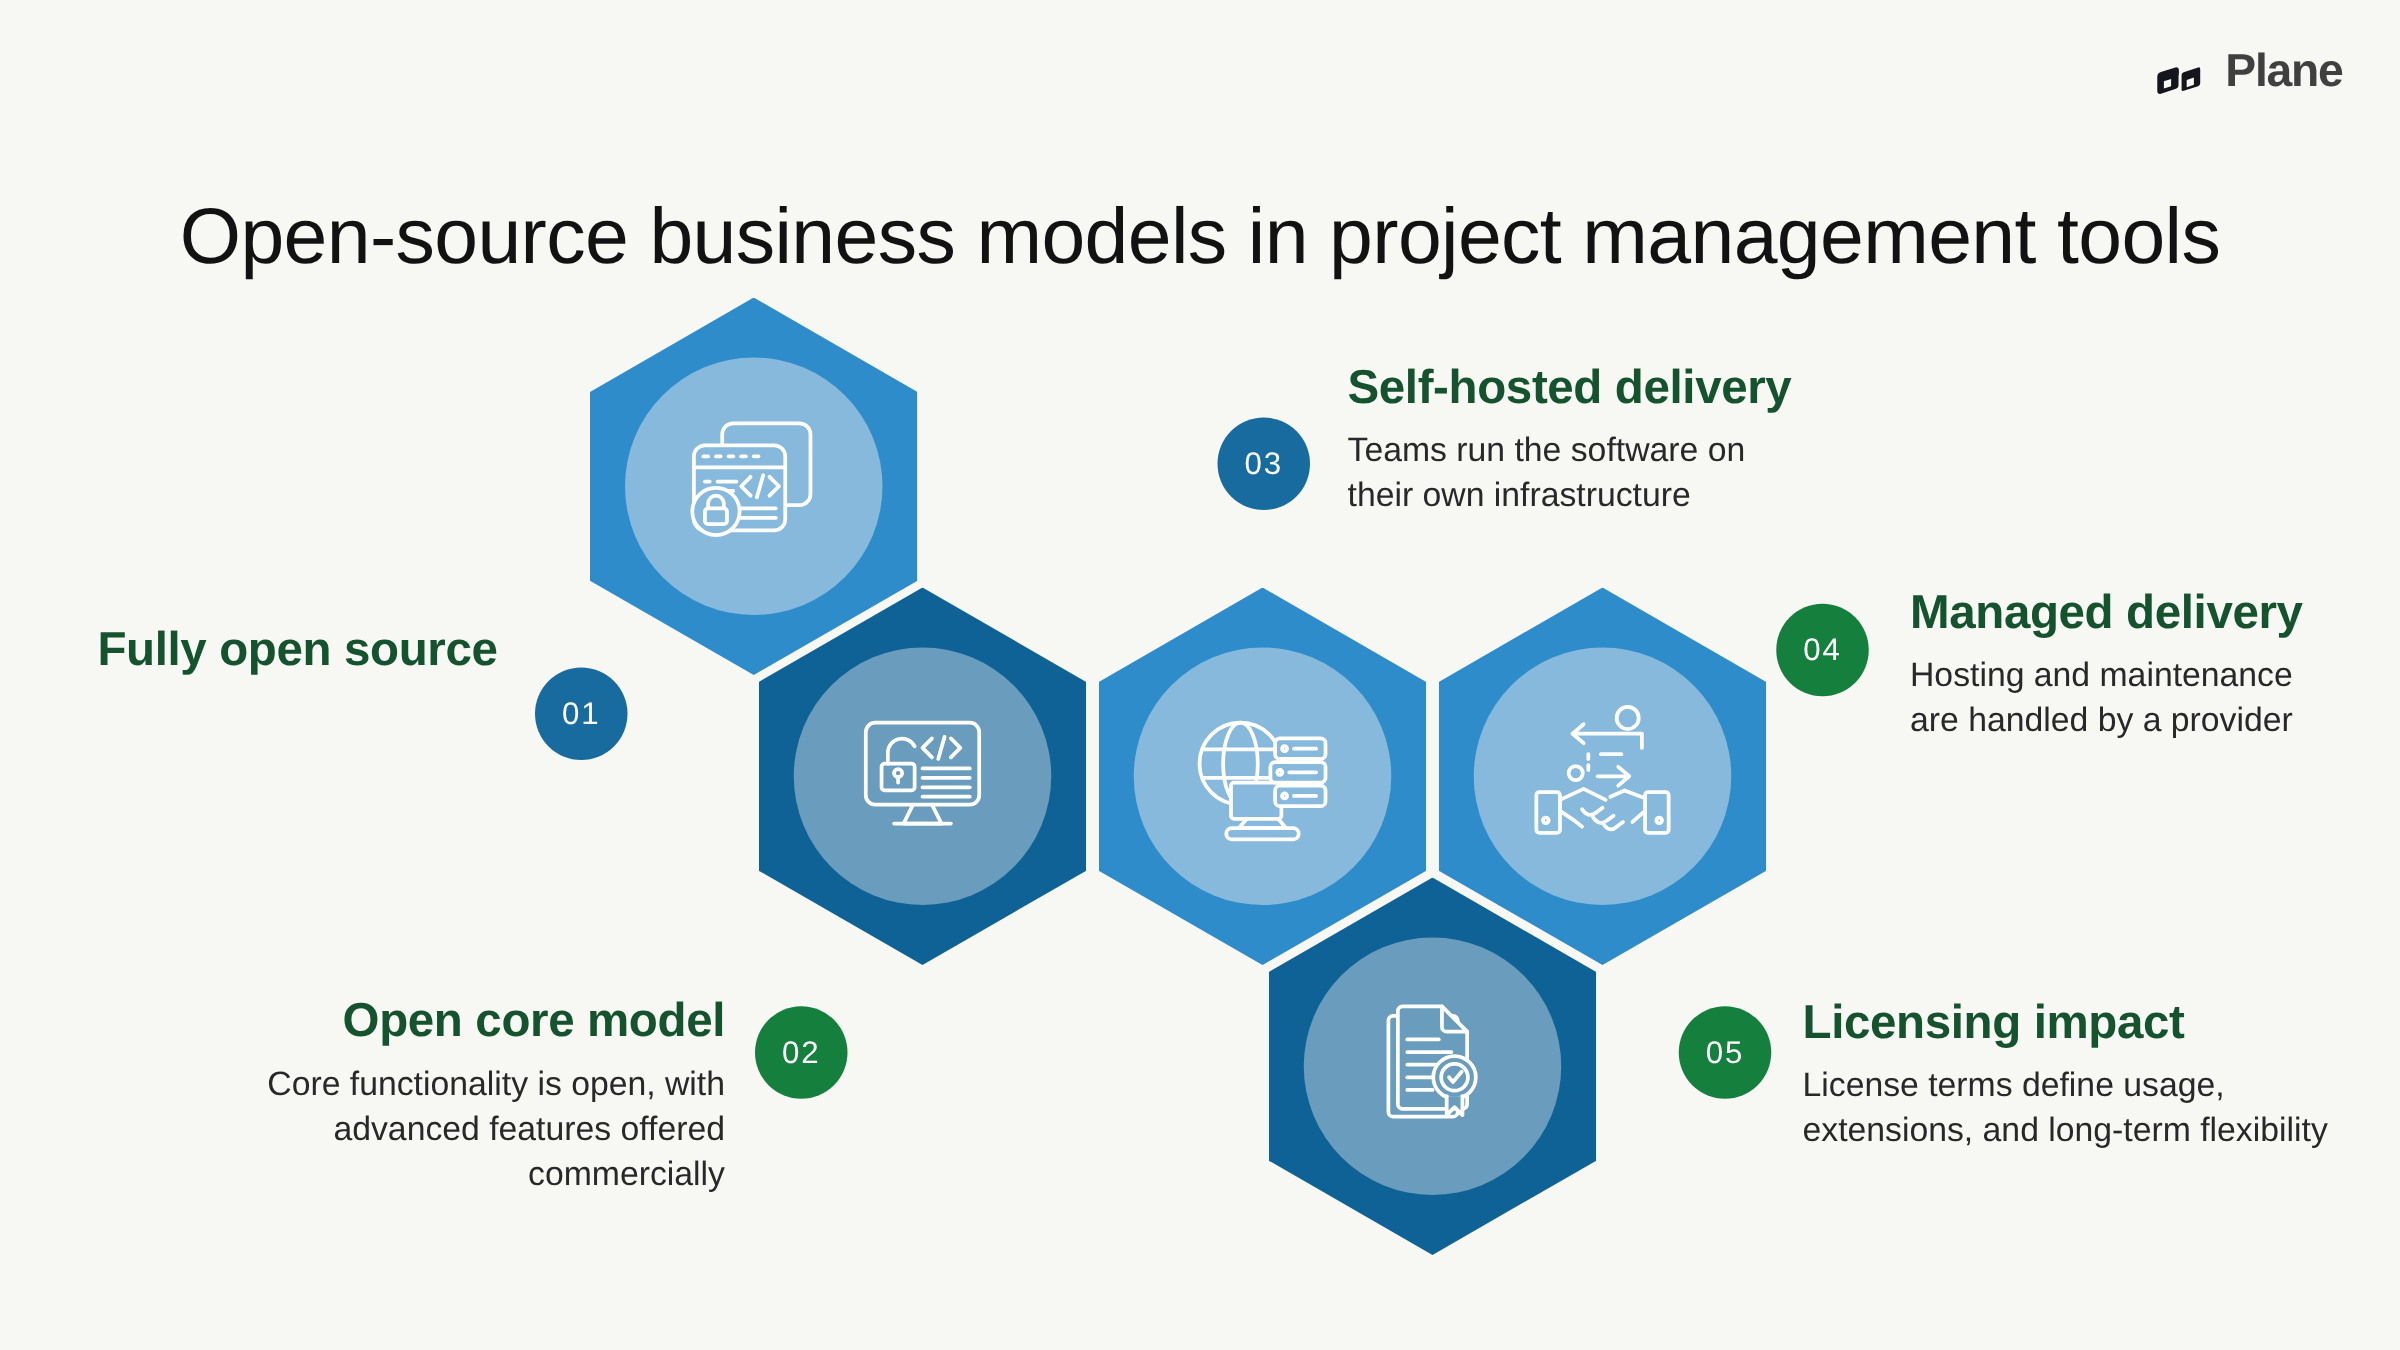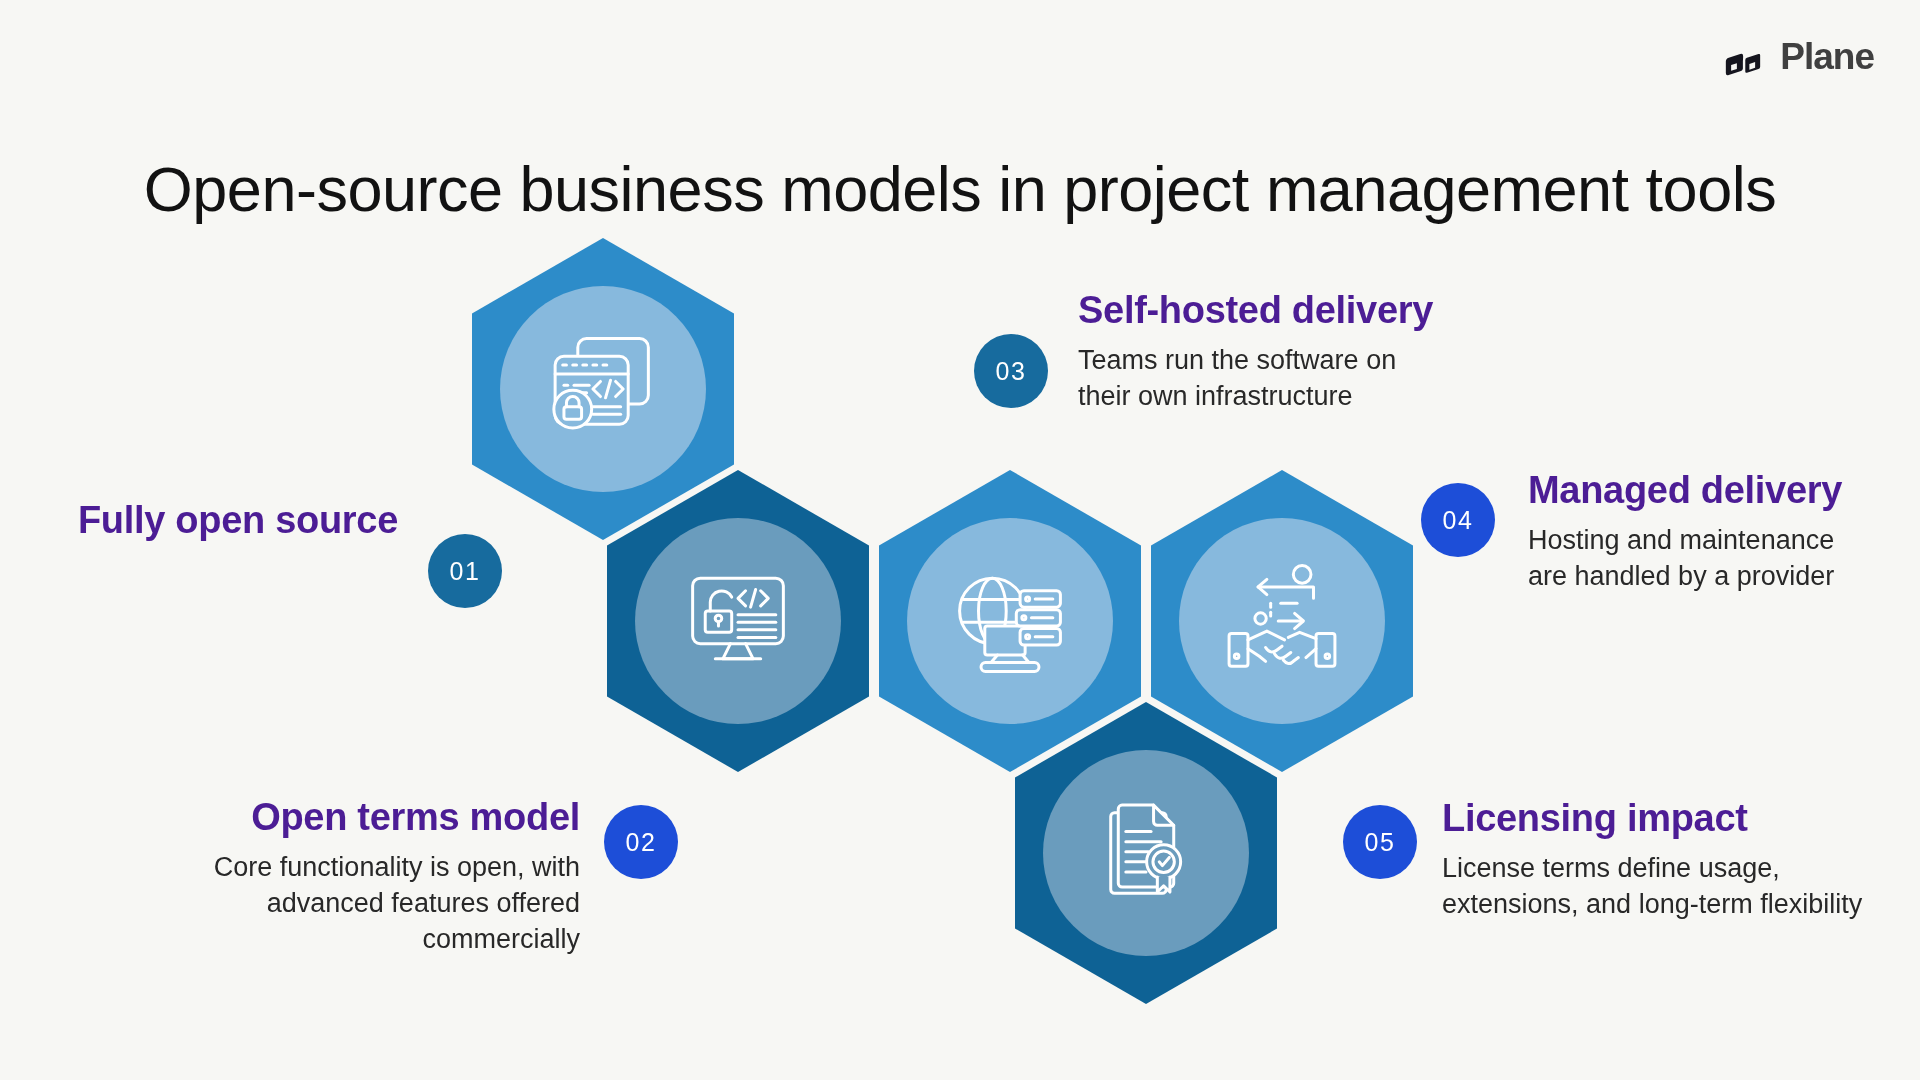--- a/index.html
+++ b/index.html
@@ -38,25 +38,25 @@
   .ln{fill:none;stroke:#ffffff;stroke-width:3;stroke-linecap:round;stroke-linejoin:round;}
   .occ{fill:var(--cfill);}
 
   
   .badge{
     position:absolute;width:74px;height:74px;border-radius:50%;
     display:flex;align-items:center;justify-content:center;
     color:#ffffff;font-size:25px;letter-spacing:1.5px;font-weight:400;
   }
   .badge-dark{background:#176b9e;}
-  .badge-light{background:#1d4ed8;}
+  .badge-light{background:#15803d;}
 
   
   .tblock{position:absolute;}
-  .tblock .t-title{font-size:38px;font-weight:600;color:#4c1d95;letter-spacing:-0.3px;margin:0;line-height:1.18;}
+  .tblock .t-title{font-size:38px;font-weight:600;color:#14532d;letter-spacing:-0.3px;margin:0;line-height:1.18;}
   .tblock .t-desc{font-size:27px;color:#282828;line-height:1.34;margin:9px 0 0;white-space:pre-line;}
   .align-right{text-align:right;}
   .align-left{text-align:left;}
 
   
   #hex-1{left:472px;top:238px;}
   #hex-2{left:607px;top:470px;}
   #hex-3{left:879px;top:470px;}
   #hex-4{left:1151px;top:470px;}
   #hex-5{left:1015px;top:702px;}
@@ -223,21 +223,21 @@
   <div class="badge badge-light" id="badge-2">02</div>
   <div class="badge badge-dark" id="badge-3">03</div>
   <div class="badge badge-light" id="badge-4">04</div>
   <div class="badge badge-light" id="badge-5">05</div>
 
   <div class="tblock align-right" id="block-1">
     <h2 class="t-title">Fully open source</h2>
   </div>
 
   <div class="tblock align-right" id="block-2">
-    <h2 class="t-title">Open terms model</h2>
+    <h2 class="t-title">Open core model</h2>
     <p class="t-desc">Core functionality is open, with
 advanced features offered
 commercially</p>
   </div>
 
   <div class="tblock align-left" id="block-3">
     <h2 class="t-title">Self-hosted delivery</h2>
     <p class="t-desc">Teams run the software on
 their own infrastructure</p>
   </div>

